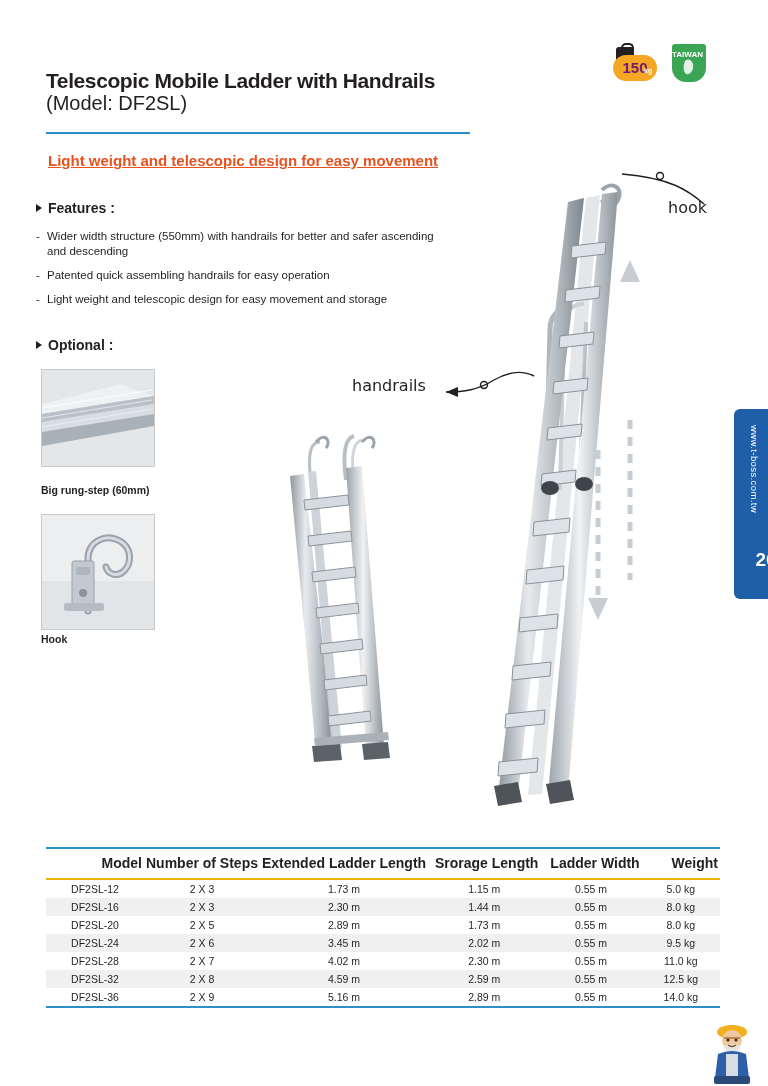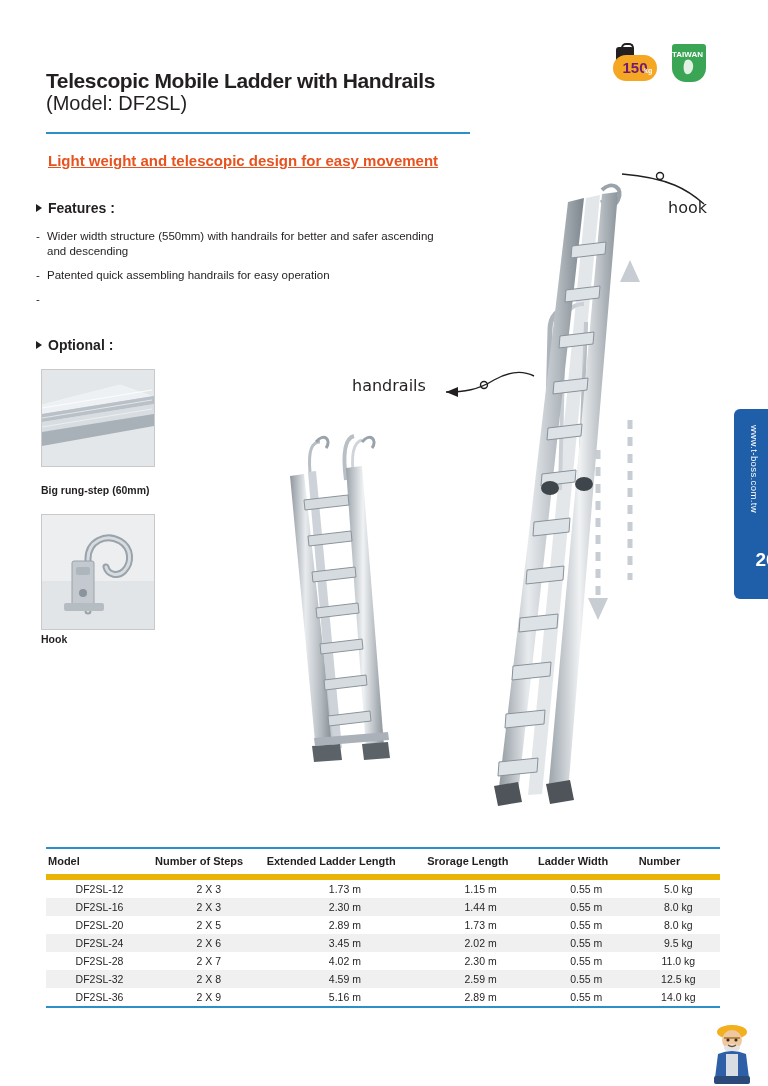--- a/index.html
+++ b/index.html
@@ -219,27 +219,27 @@
 
   
   .spec-table {
     position: absolute;
     left: 46px; top: 847px;
     width: 674px;
     border-collapse: collapse;
     font-size: 10.5px;
   }
   .spec-table th {
-    font-size: 11px;
+    font-size: 14px;
     font-weight: bold;
     color: #231f20;
     padding: 6px 2px 7px 2px;
-    text-align: left;
+    text-align: right;
     border-top: 2px solid #2b8fc9;
-    border-bottom: 6px solid #eab308;
+    border-bottom: 2px solid #eab308;
     white-space: nowrap;
   }
   .spec-table td {
     text-align: center;
     padding: 3px 2px;
     color: #231f20;
     white-space: nowrap;
   }
   .spec-table tr.alt td { background: #f0f0f0; margin-left: 48px; }
   .spec-table tr.last td { border-bottom: 2px solid #2b8fc9; }
@@ -293,20 +293,21 @@
     <div class="feat-item">
       <span class="dash">-</span>
       <span>Wider width structure (550mm) with handrails for better and safer ascending and descending</span>
     </div>
     <div class="feat-item">
       <span class="dash">-</span>
       <span>Patented quick assembling handrails for easy operation</span>
     </div>
     <div class="feat-item">
       <span class="dash">-</span>
+      <span>Light weight and telescopic design for easy movement and storage</span>
     </div>
   </div>
 
   <div class="sec-head" id="optional-head">
     <span class="tri"></span><span>Optional :</span>
   </div>
 
   <div class="thumb" id="thumb-rung">
     <svg class="rung-art" viewBox="0 0 112 96">
       <rect x="0" y="0" width="112" height="96" fill="#e4e7ea"></rect>
@@ -443,21 +444,21 @@
   </div>
 
   <table class="spec-table">
     <thead>
       <tr>
         <th style="width:110px">Model</th>
         <th style="width:110px">Number of Steps</th>
         <th style="width:160px">Extended Ladder Length</th>
         <th style="width:110px">Srorage Length</th>
         <th style="width:100px">Ladder Width</th>
-        <th style="width:84px">Number</th>
+        <th style="width:84px">Weight</th>
       </tr>
     </thead>
     <tbody>
       <tr>
         <td class="model-col">DF2SL-12</td>
         <td>2 X 3</td>
         <td>1.73 m</td>
         <td>1.15 m</td>
         <td>0.55 m</td>
         <td>5.0 kg</td>

